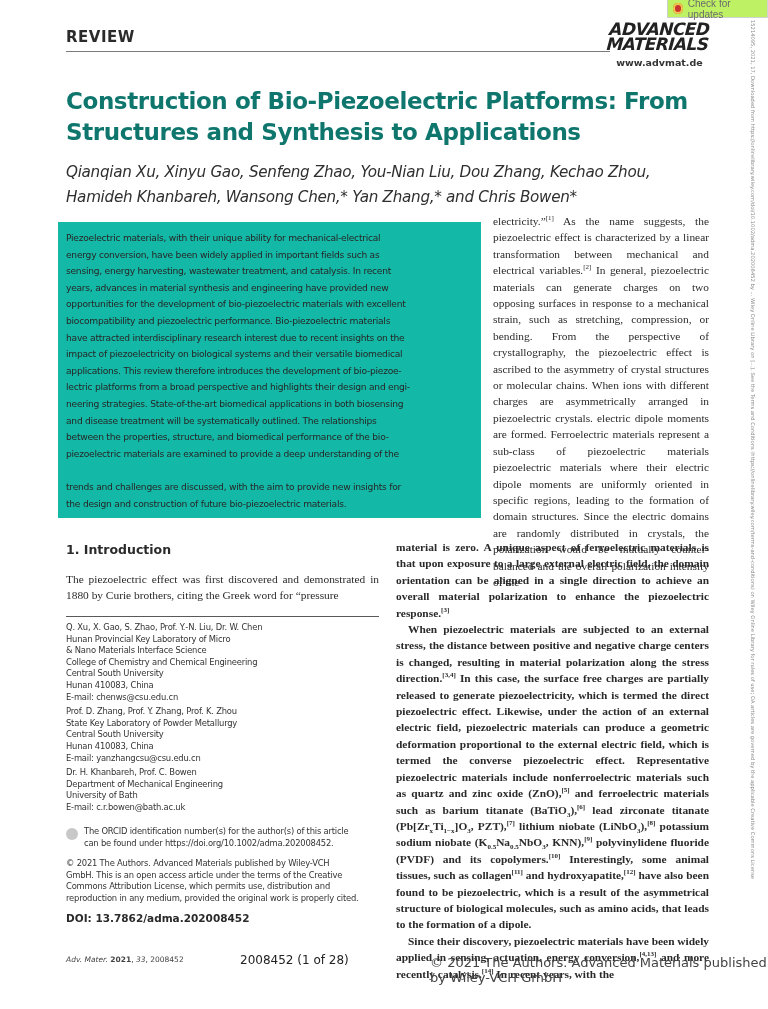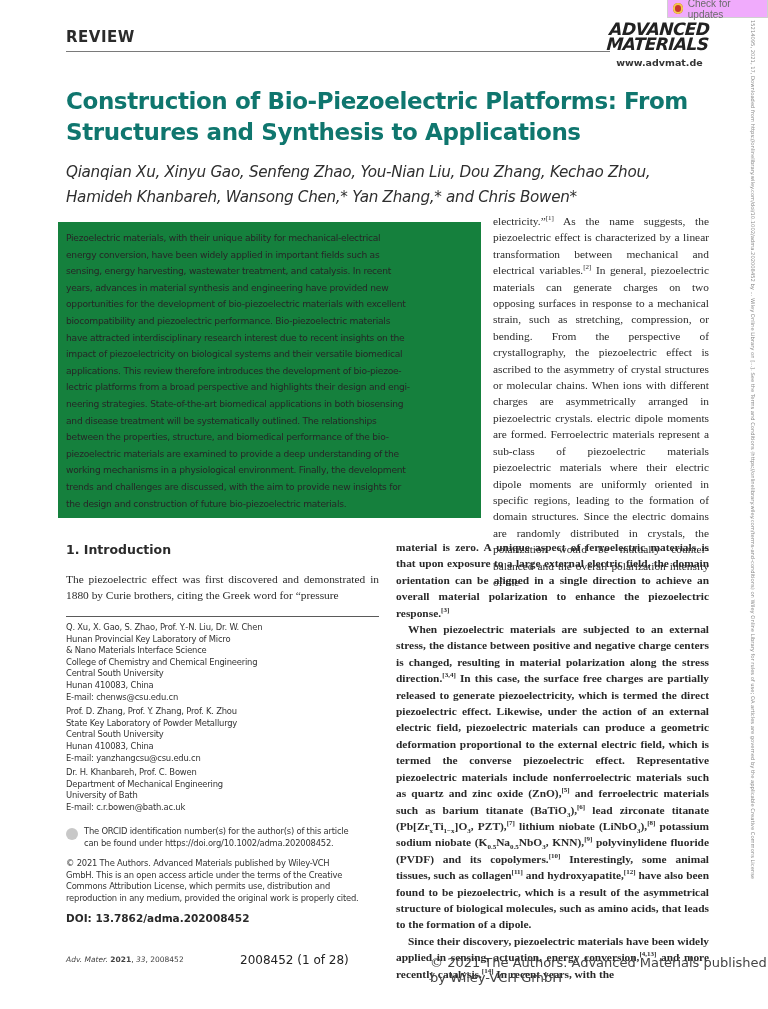--- a/index.html
+++ b/index.html
@@ -1,20 +1,20 @@
 <!DOCTYPE html>
 <html><head>
 <meta charset="utf-8">
 <style>
   html, body { margin:0; padding:0; }
   body { width:768px; height:1009px; background:#ffffff; position:relative; overflow:hidden;
          font-family:"Liberation Serif", serif; color:#1f1f1f; }
 
   
-  #cfu { position:absolute; left:667px; top:0; width:101px; height:18px; background:#f0abfc;
+  #cfu { position:absolute; left:667px; top:0; width:101px; height:18px; background:#bef264;
          border:1px solid #d0d0d0; border-top:none; box-sizing:border-box; display:flex; align-items:center;
          font-family:"Liberation Sans", sans-serif; font-size:10px; color:#6b6b6b; }
   #cfu .ic { width:10px; height:11px; border-radius:5px; background:#c8372f; margin:0 5px 0 5px;
              box-shadow:0 0 0 2px #f2c94c inset; }
 
   
   #review { position:absolute; left:66px; top:28px; font-family:"DejaVu Sans", sans-serif; font-weight:bold;
             font-size:15px; letter-spacing:0.5px; color:#2b2b2b; }
   #hdr-rule { position:absolute; left:66px; top:51px; width:544px; height:1px; background:#7a7a7a; }
   #logo { position:absolute; left:604px; top:22px; width:105px; text-align:right;
@@ -23,21 +23,21 @@
   #site { position:absolute; left:610px; top:57px; width:99px; text-align:center;
           font-family:"DejaVu Sans", sans-serif; font-weight:bold; font-size:9.5px; color:#333; }
 
   
   #title { position:absolute; left:66px; top:86px; width:640px; font-family:"DejaVu Sans", sans-serif;
            font-size:23px; line-height:31px; color:#0f766e; font-weight:600; letter-spacing:-0.4px; }
   #authors { position:absolute; left:66px; top:160px; width:650px; font-family:"DejaVu Sans", sans-serif;
              font-style:italic; font-size:15.2px; line-height:25px; color:#2f2f2f; letter-spacing:-0.3px; }
 
   
-  #abstract { position:absolute; left:58px; top:222px; width:423px; height:296px; background:#15803d;
+  #abstract { position:absolute; left:58px; top:222px; width:423px; height:296px; background:#14b8a6;
               box-sizing:border-box; padding:8px 6px 0 8px; }
   #abstract p { margin:0; font-family:"DejaVu Sans", sans-serif; font-size:9.15px; line-height:16.6px;
                 color:#262626; font-weight:500; letter-spacing:-0.25px; }
 
   
   .body-text { font-family:"Liberation Serif", serif; font-size:11.4px; line-height:16.4px; color:#2a2a2a;
                text-align:justify; margin:0; }
   #rc-top { position:absolute; left:493px; top:213px; width:216px; }
   #rc-full { position:absolute; left:396px; top:539px; width:313px; }
   #rc-full p { text-indent:12px;font-weight:bold; }
@@ -106,21 +106,21 @@
     <span>opportunities for the development of bio-piezoelectric materials with excellent</span><br>
     <span>biocompatibility and piezoelectric performance. Bio-piezoelectric materials</span><br>
     <span>have attracted interdisciplinary research interest due to recent insights on the</span><br>
     <span>impact of piezoelectricity on biological systems and their versatile biomedical</span><br>
     <span>applications. This review therefore introduces the development of bio-piezoe-</span><br>
     <span>lectric platforms from a broad perspective and highlights their design and engi-</span><br>
     <span>neering strategies. State-of-the-art biomedical applications in both biosensing</span><br>
     <span>and disease treatment will be systematically outlined. The relationships</span><br>
     <span>between the properties, structure, and biomedical performance of the bio-</span><br>
     <span>piezoelectric materials are examined to provide a deep understanding of the</span><br>
-    <span>working mechanisms in a physiological environment. Finally, the development</span><br>
+    <br>
     <span>trends and challenges are discussed, with the aim to provide new insights for</span><br>
     <span>the design and construction of future bio-piezoelectric materials.</span>
   </p>
 </div>
 
 <div id="rc-top">
   <p class="body-text"><span>electricity.”</span><sup>[1]</sup><span> As the name suggests, the piezoelectric effect is characterized by a linear transformation between mechanical and electrical variables.</span><sup>[2]</sup><span> In general, piezoelectric materials can generate charges on two opposing surfaces in response to a mechanical strain, such as stretching, compression, or bending. From the perspective of crystallography, the piezoelectric effect is ascribed to the asymmetry of crystal structures or molecular chains. When ions with different charges are asymmetrically arranged in piezoelectric crystals. electric dipole moments are formed. Ferroelectric materials represent a sub-class of piezoelectric materials piezoelectric materials where their electric dipole moments are uniformly oriented in specific regions, leading to the formation of domain structures. Since the electric domains are randomly distributed in crystals, the polarization would be mutually counter-balanced and the overall polarization intensity of the</span></p>
 </div>
 
 <div id="rc-full">

